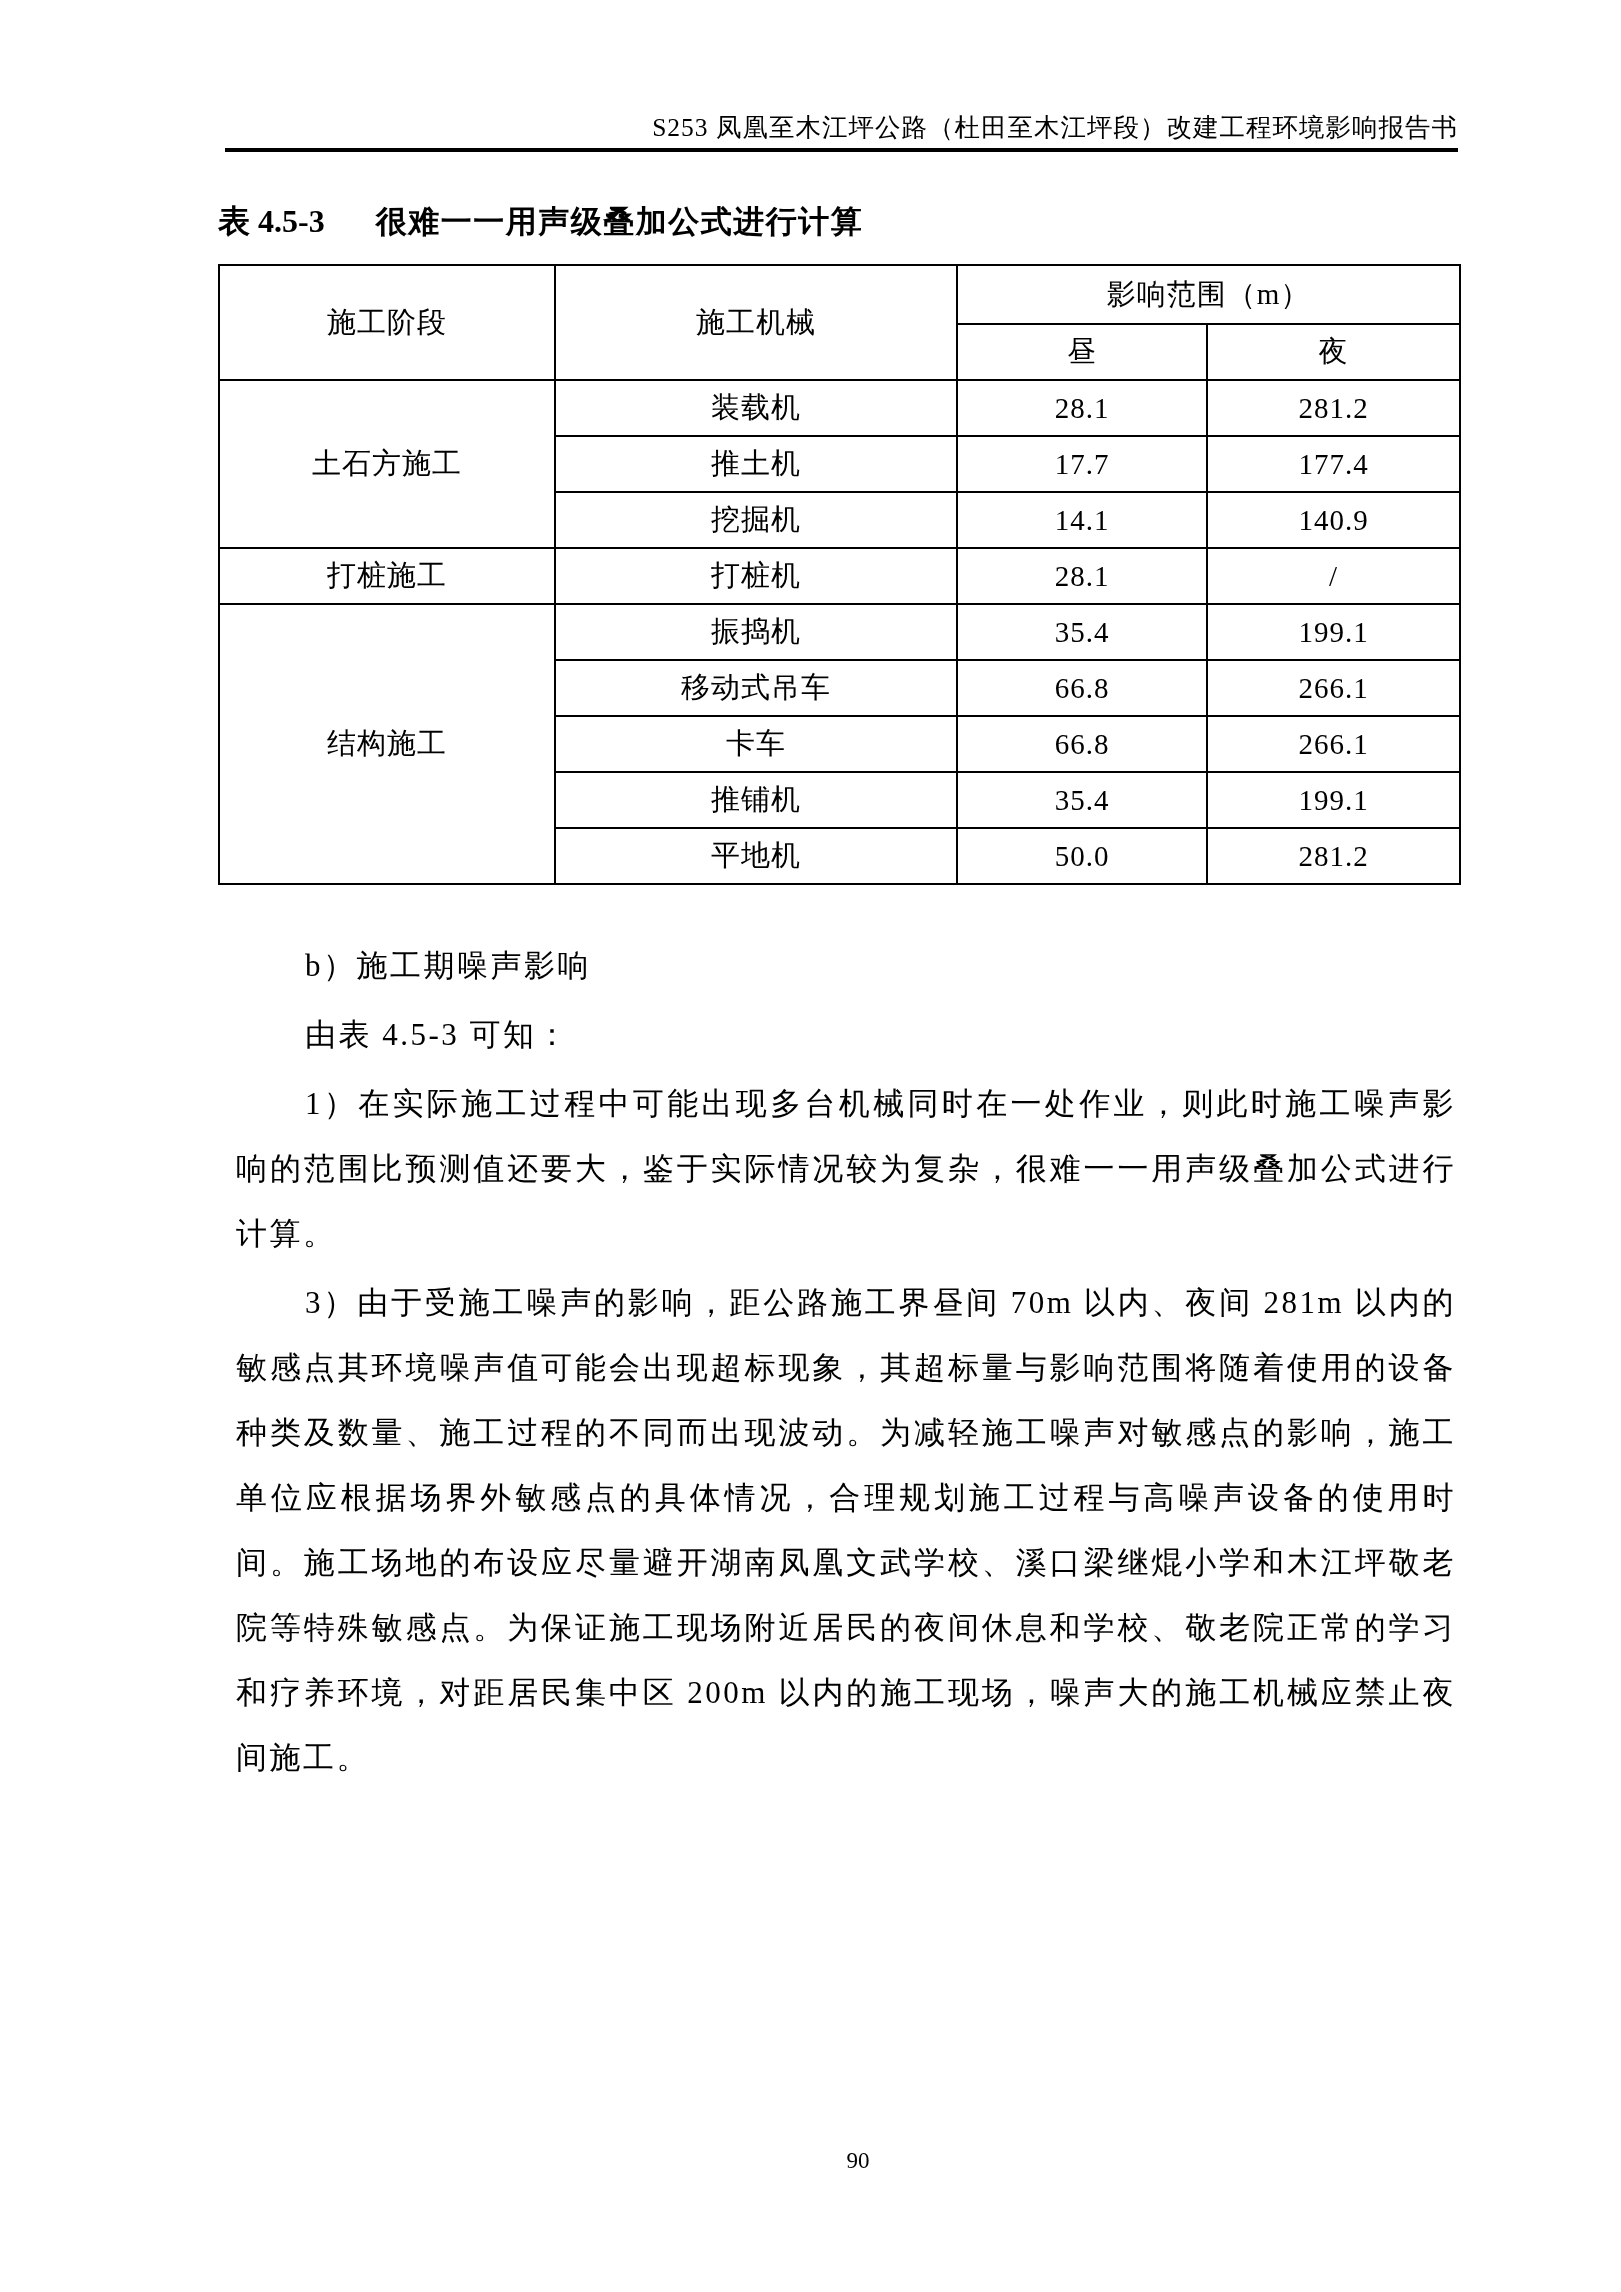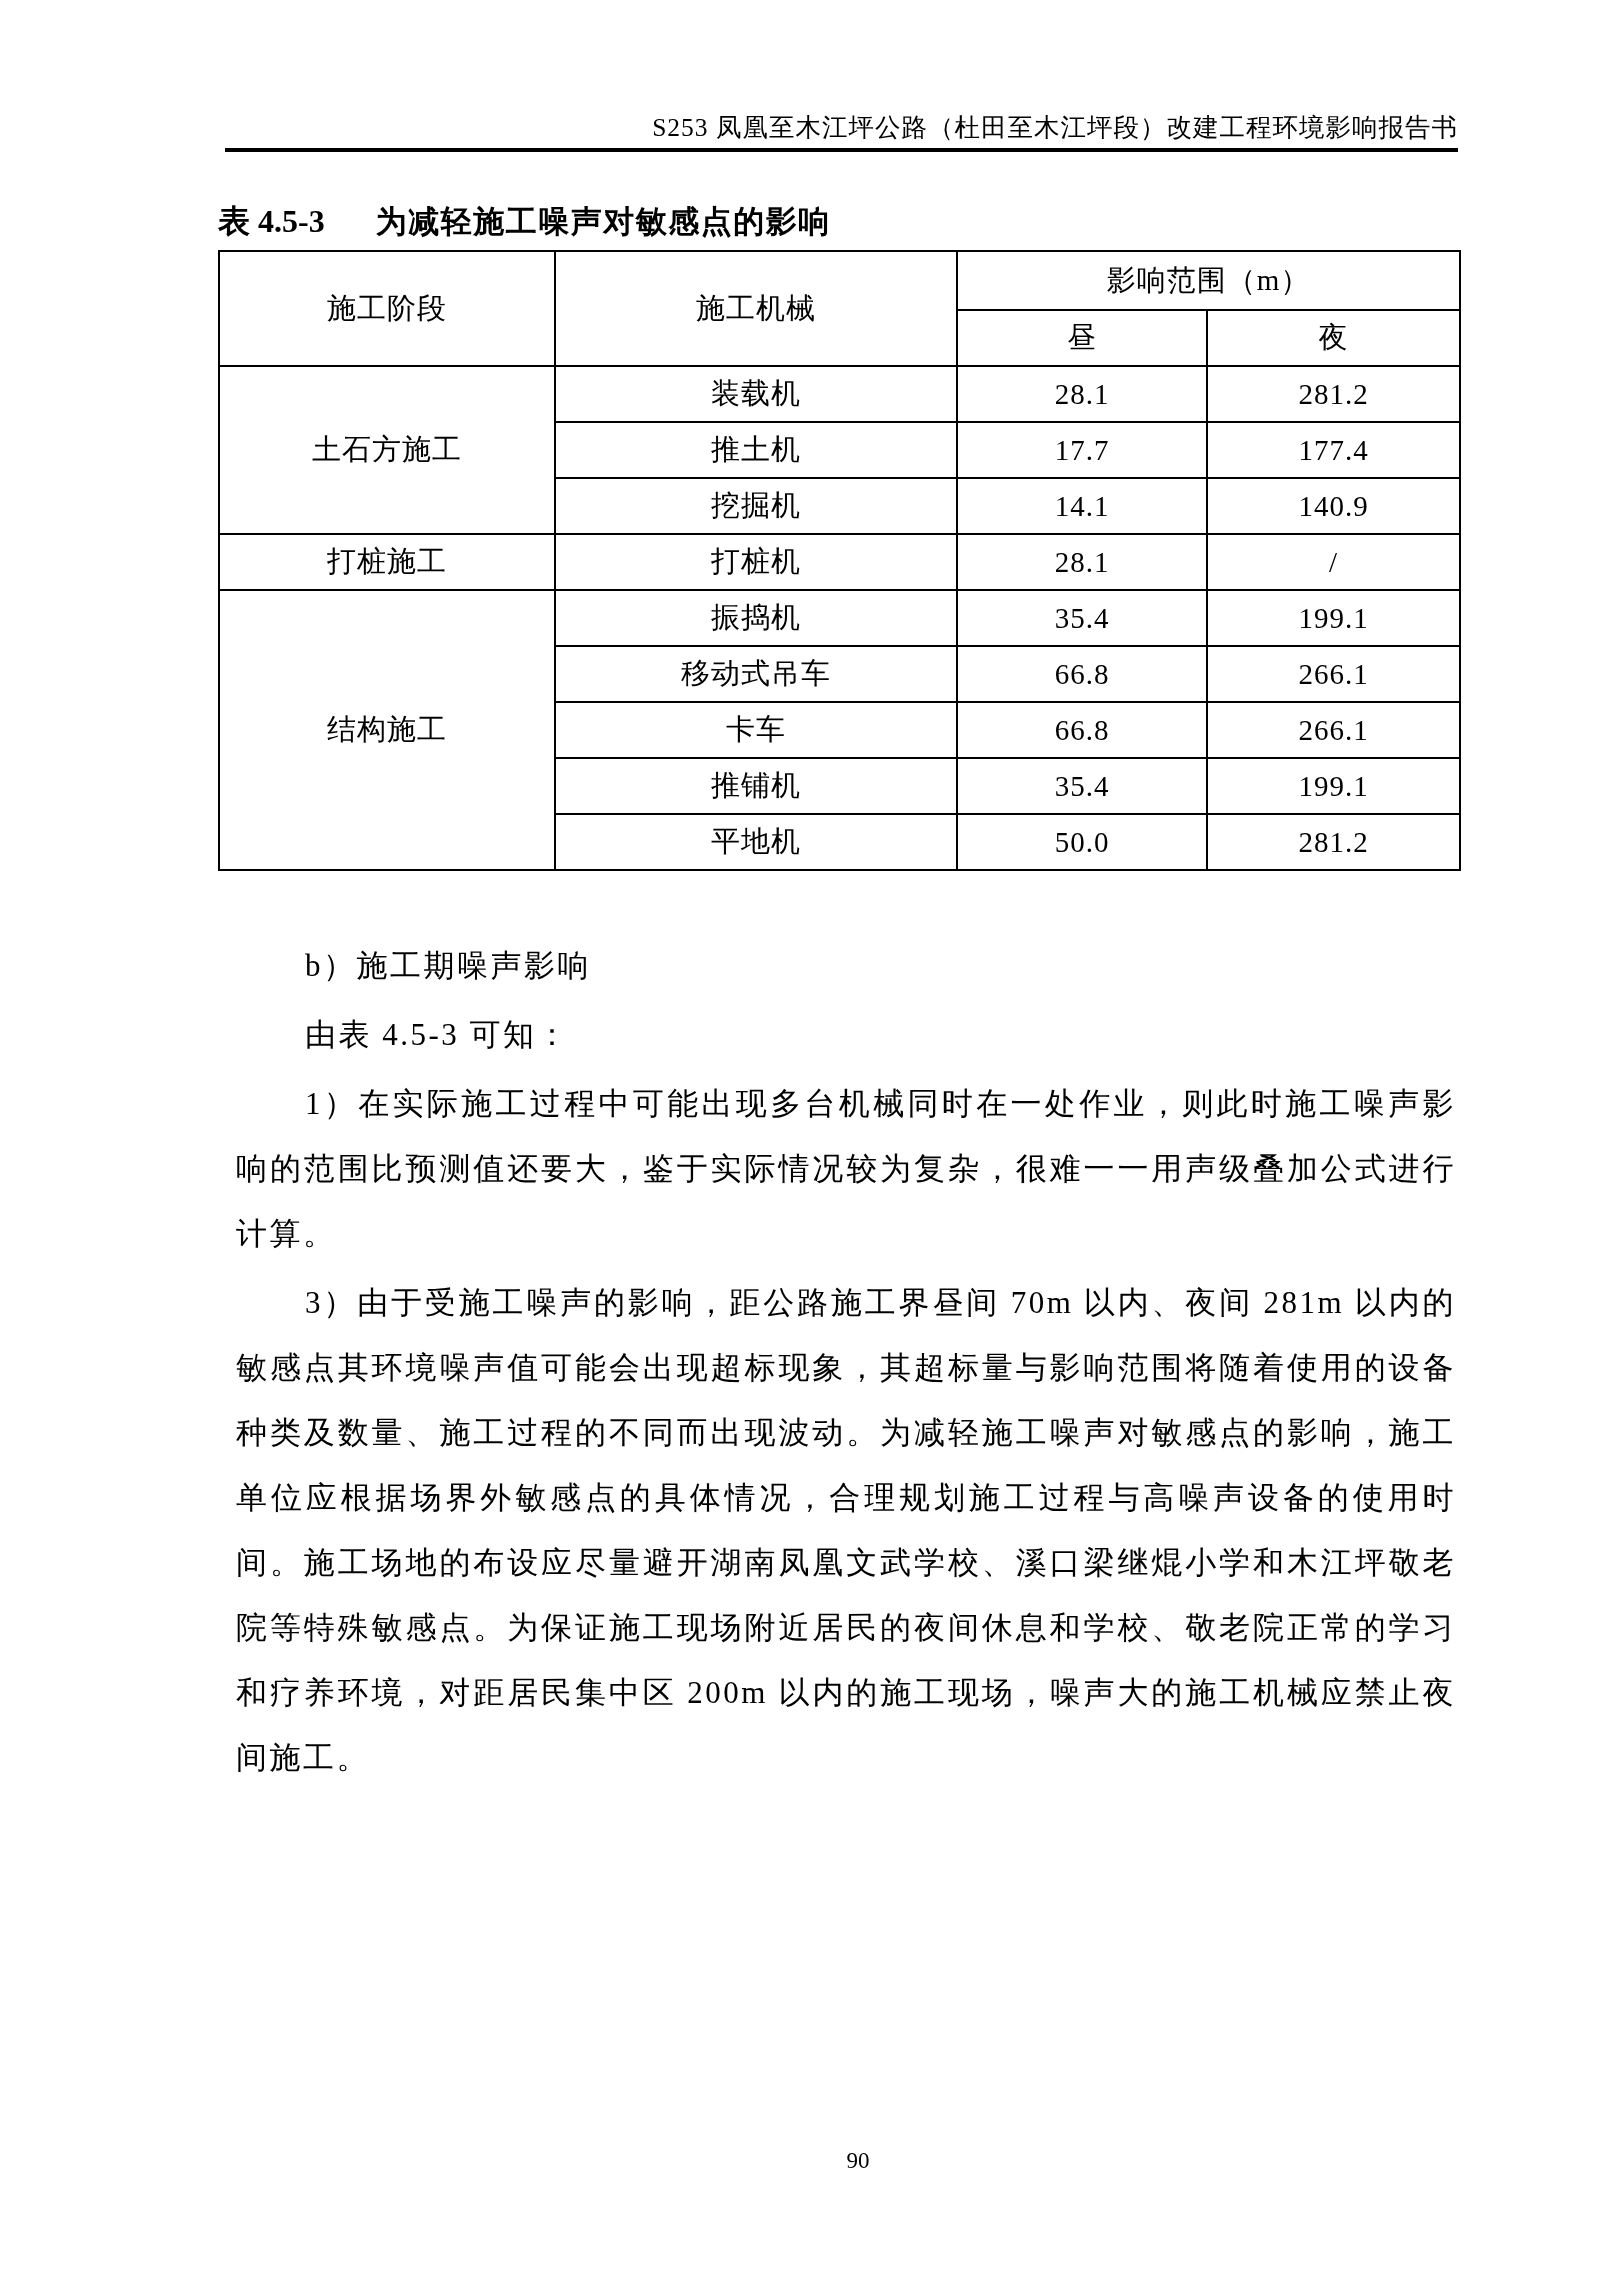--- a/index.html
+++ b/index.html
@@ -48,21 +48,21 @@
     gap: 51px;
     font-weight: bold;
     white-space: nowrap;
   }
   .table-caption .cap-label { font-size: 32px; }
   .table-caption .cap-title { font-size: 31px; letter-spacing: 1.5px; }
   
   table.noise-table {
     position: absolute;
     left: 218px;
-    top: 250px;
+    top: 264px;
     width: 1241px;
     border-collapse: collapse;
     table-layout: fixed;
     border: 2.9px solid #000;
   }
   .noise-table th, .noise-table td {
     border: 2px solid #000;
     text-align: center;
     vertical-align: middle;
     font-weight: normal;
@@ -104,21 +104,21 @@
 </head>
 <body>
 
 <div class="page">
 
   <div class="doc-header">S253 凤凰至木江坪公路（杜田至木江坪段）改建工程环境影响报告书</div>
   <div class="doc-header-rule"></div>
 
   <div class="table-caption">
     <span class="cap-label">表 4.5-3</span>
-    <span class="cap-title">为减轻施工噪声对敏感点的影响</span>
+    <span class="cap-title">很难一一用声级叠加公式进行计算</span>
   </div>
 
   <table class="noise-table">
     <colgroup>
       <col style="width:336px">
       <col style="width:402px">
       <col style="width:250px">
       <col style="width:253px">
     </colgroup>
     <thead>

